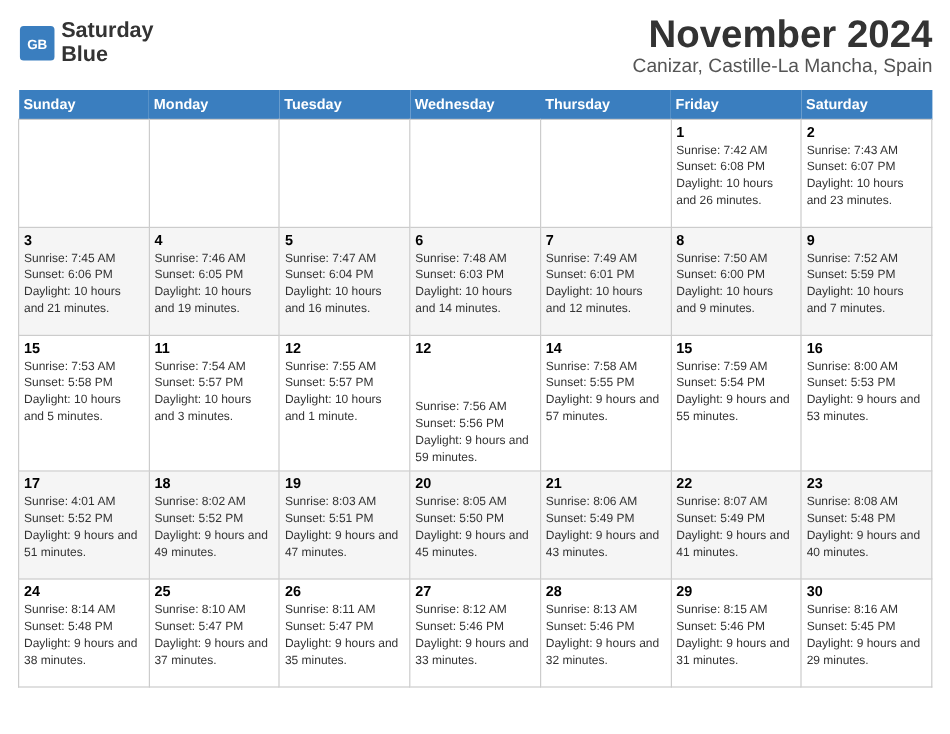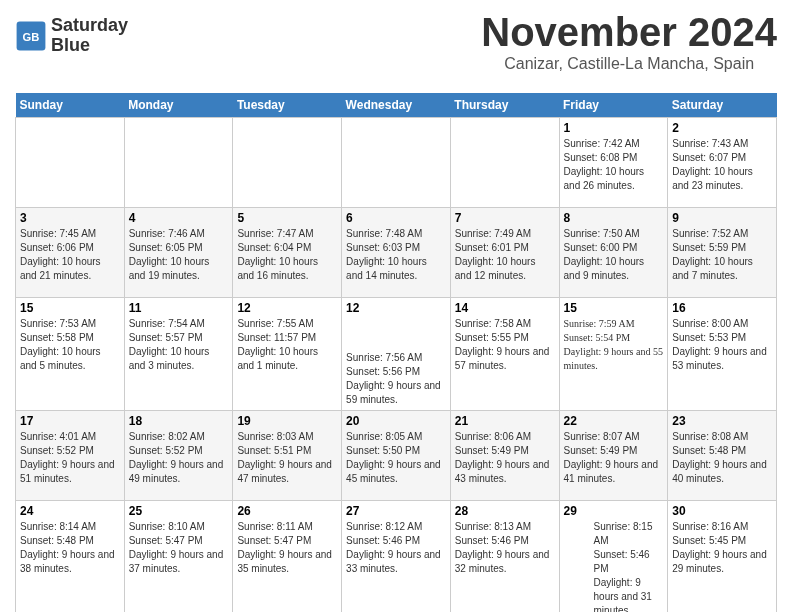--- a/index.html
+++ b/index.html
@@ -7,21 +7,21 @@
       font-family: Arial, sans-serif;
       background: #fff;
       width: 792px;
       min-height: 612px;
       padding: 10px 15px;
     }
     .header-section {
       display: flex;
       justify-content: space-between;
       align-items: flex-start;
-      margin-bottom: 20px;
+      margin-bottom: 10px;
     }
     .logo {
       display: flex;
       align-items: center;
       margin-top: 6px;
     }
     .logo-text {
       font-size: 18px;
       font-weight: bold;
       color: #333;
@@ -29,21 +29,21 @@
     }
     .logo-icon {
       width: 32px;
       height: 32px;
       margin-right: 4px;
     }
     .title-section {
       text-align: right;
     }
     .month-title {
-      font-size: 40px;
+      font-size: 32px;
       font-weight: bold;
       color: #333;
     }
     .location-title {
       font-size: 16px;
       color: #555;
       text-align: center;
     }
     table {
       width: 100%;
@@ -192,38 +192,38 @@
         </td>
         <td>
           <span class="day-number">11</span>
           <div class="day-info" style="white-space: pre-line;">Sunrise: 7:54 AM
 Sunset: 5:57 PM
 Daylight: 10 hours and 3 minutes.</div>
         </td>
         <td>
           <span class="day-number">12</span>
           <div class="day-info" style="white-space: pre-line;">Sunrise: 7:55 AM
-Sunset: 11:57 PM
+Sunset: 5:57 PM
 Daylight: 10 hours and 1 minute.</div>
         </td>
         <td>
           <span class="day-number">12</span>
           <div class="day-info" style="white-space: pre-line; margin-top: 36px;">Sunrise: 7:56 AM
 Sunset: 5:56 PM
 Daylight: 9 hours and 59 minutes.</div>
         </td>
         <td>
           <span class="day-number">14</span>
           <div class="day-info" style="white-space: pre-line;">Sunrise: 7:58 AM
 Sunset: 5:55 PM
 Daylight: 9 hours and 57 minutes.</div>
         </td>
         <td>
           <span class="day-number">15</span>
-          <div class="day-info" style="white-space: pre-line; font-family: Liberation Serif, serif;">Sunrise: 7:59 AM
+          <div class="day-info" style="white-space: pre-line;">Sunrise: 7:59 AM
 Sunset: 5:54 PM
 Daylight: 9 hours and 55 minutes.</div>
         </td>
         <td>
           <span class="day-number">16</span>
           <div class="day-info" style="white-space: pre-line;">Sunrise: 8:00 AM
 Sunset: 5:53 PM
 Daylight: 9 hours and 53 minutes.</div>
         </td>
       </tr>
@@ -297,21 +297,21 @@
 Daylight: 9 hours and 33 minutes.</div>
         </td>
         <td>
           <span class="day-number">28</span>
           <div class="day-info" style="white-space: pre-line;">Sunrise: 8:13 AM
 Sunset: 5:46 PM
 Daylight: 9 hours and 32 minutes.</div>
         </td>
         <td>
           <span class="day-number">29</span>
-          <div class="day-info" style="white-space: pre-line; margin-left: 30px;">Sunrise: 8:15 AM
+          <div class="day-info" style="white-space: pre-line;">Sunrise: 8:15 AM
 Sunset: 5:46 PM
 Daylight: 9 hours and 31 minutes.</div>
         </td>
         <td>
           <span class="day-number">30</span>
           <div class="day-info" style="white-space: pre-line;">Sunrise: 8:16 AM
 Sunset: 5:45 PM
 Daylight: 9 hours and 29 minutes.</div>
         </td>
       </tr>

